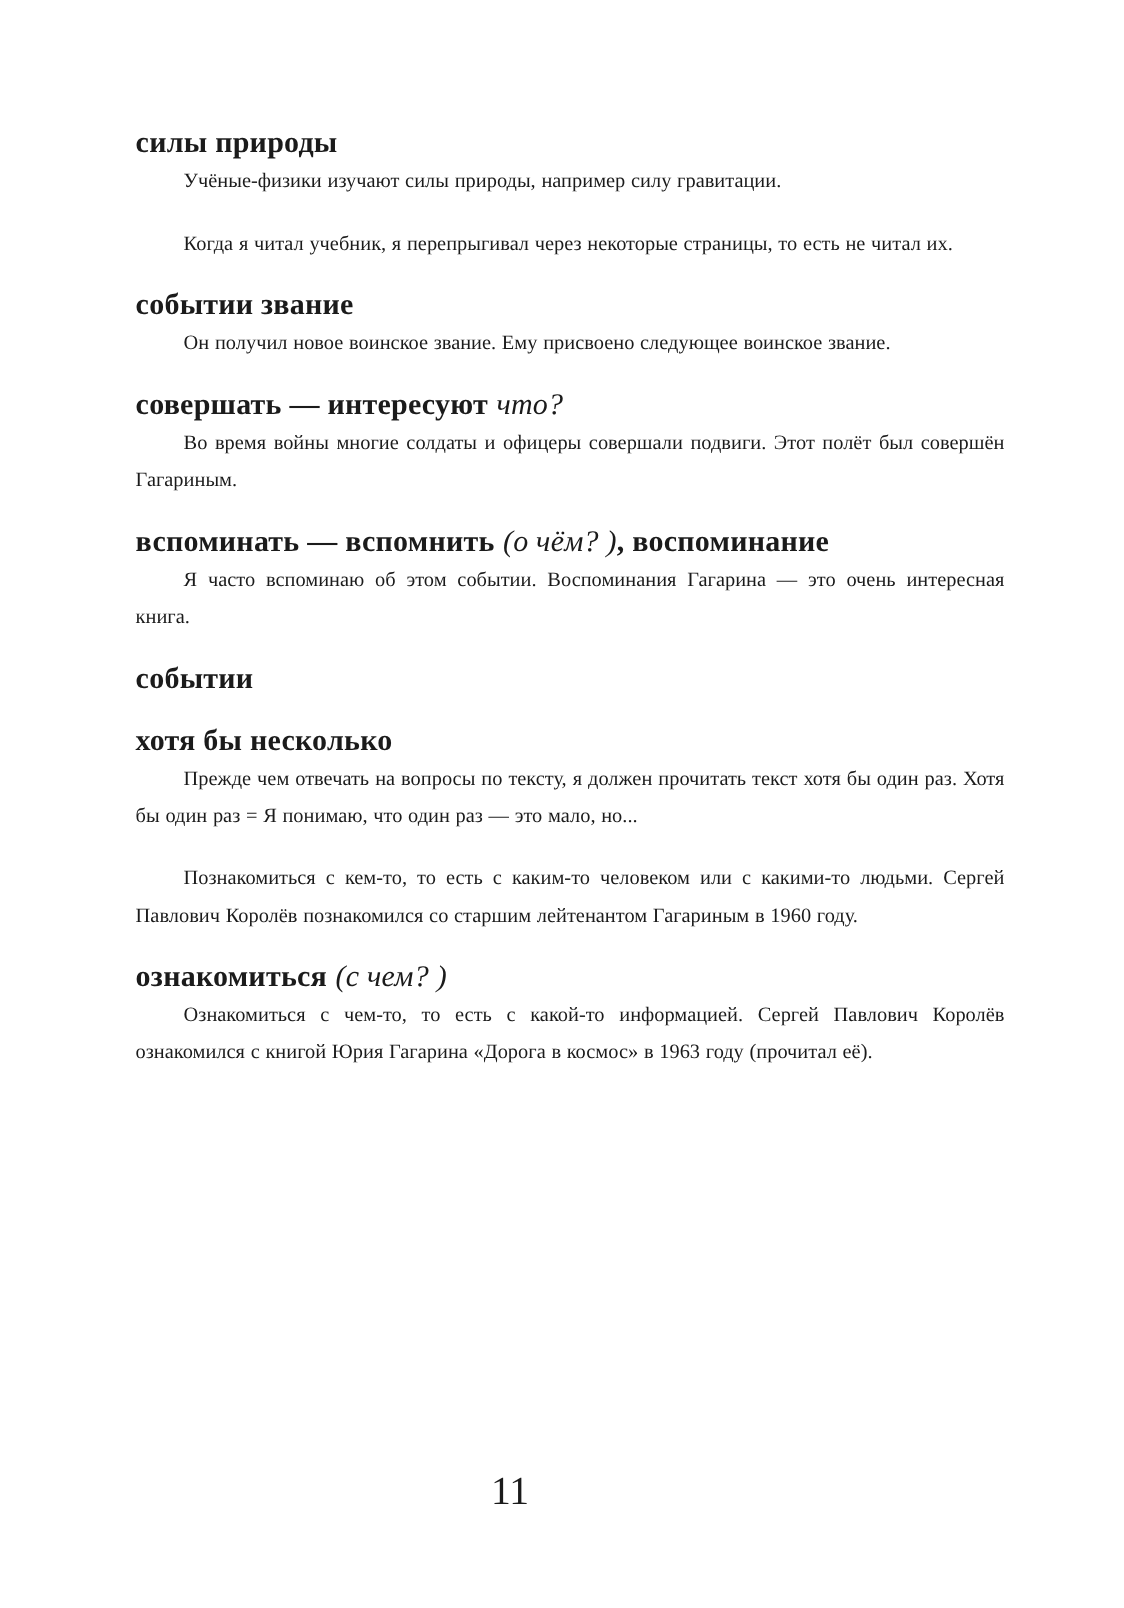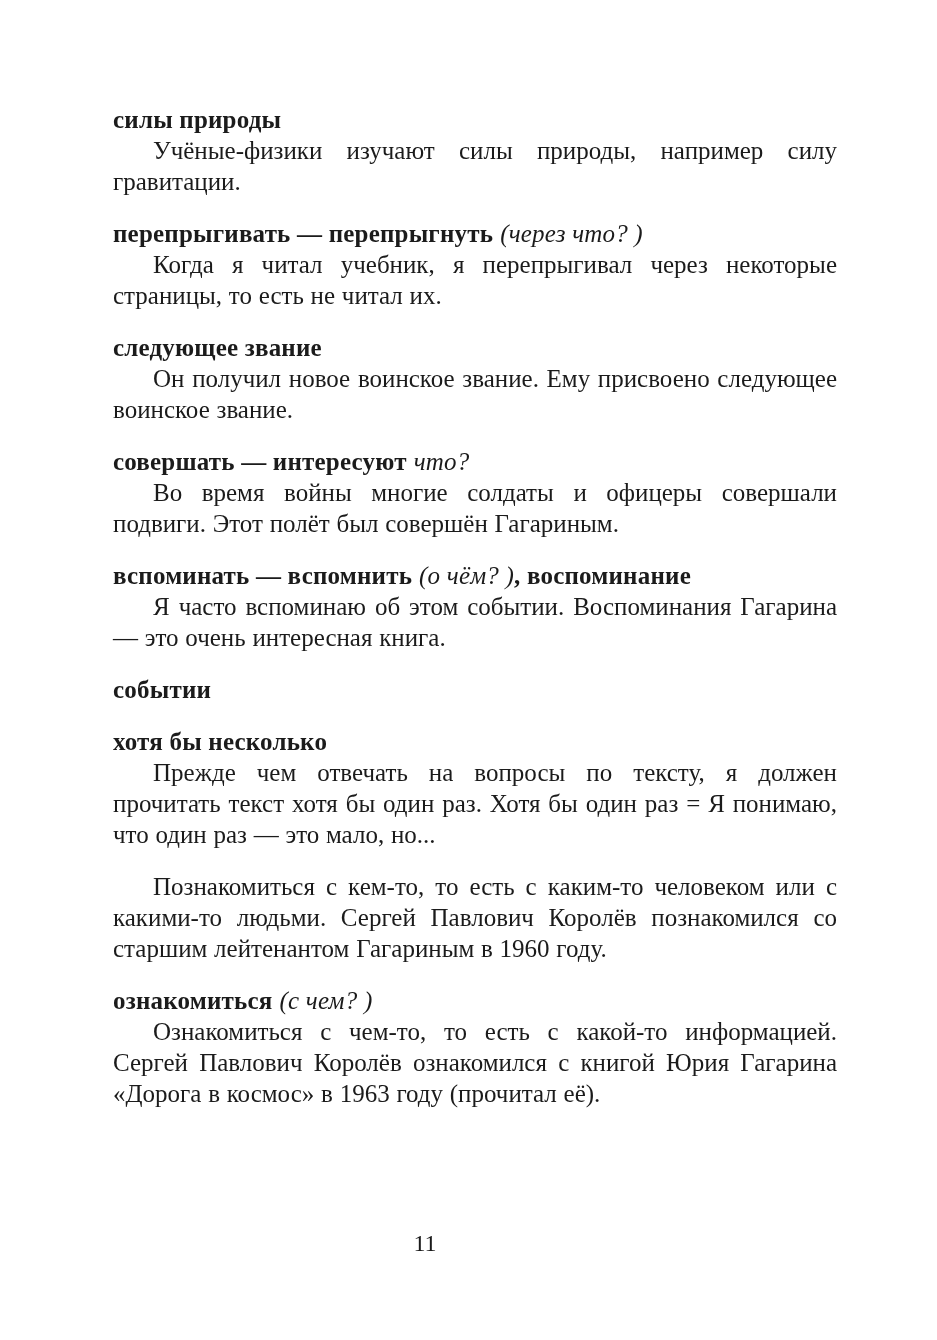--- a/index.html
+++ b/index.html
@@ -33,58 +33,57 @@
     font-weight: bold;
     letter-spacing: 0.2px;
   }
   .head .note {
     font-weight: normal;
     font-style: italic;
     margin-left: 0.28em;
   }
   .body {
     margin: 0;
-    font-size: 25px;
+    font-size: 17px;
     line-height: 31px;
     text-align: justify;
     text-indent: 40px;
     word-spacing: 0.5px;
   }
   .footer {
     position: absolute;
     top: 1228px;
     left: 0;
     width: 100%;
     text-align: center;
   }
   .page-number {
-    font-size: 24px;
+    font-size: 33px;
     line-height: 31px;
     color: #1b1b1b;
   }
 </style>
 </head>
 <body>
 
 <div class="page">
 
   <main class="content">
     <div id="entry-list">
     <section class="entry">
       <h3 class="head"><b class="term">силы природы</b></h3>
       <p class="body">Учёные-физики изучают силы природы, например силу гравитации.</p>
     </section>
 
     <section class="entry">
-      <h3 class="head"><b class="term">перепрыгивать — перепрыгнуть</b><i class="note">(через что? )</i></h3>
       <p class="body">Когда я читал учебник, я перепрыгивал через некоторые страницы, то есть не читал их.</p>
     </section>
 
     <section class="entry">
-      <h3 class="head"><b class="term">следующее звание</b></h3>
+      <h3 class="head"><b class="term">событии звание</b></h3>
       <p class="body">Он получил новое воинское звание. Ему присвоено следующее воинское звание.</p>
     </section>
 
     <section class="entry">
       <h3 class="head"><b class="term">совершать — интересуют</b><i class="note">что?</i></h3>
       <p class="body">Во время войны многие солдаты и офицеры совершали подвиги. Этот полёт был совершён Гагариным.</p>
     </section>
 
     <section class="entry">
       <h3 class="head"><b class="term">вспоминать — вспомнить</b><i class="note">(о чём? )</i><b class="suffix">, воспоминание</b></h3>

